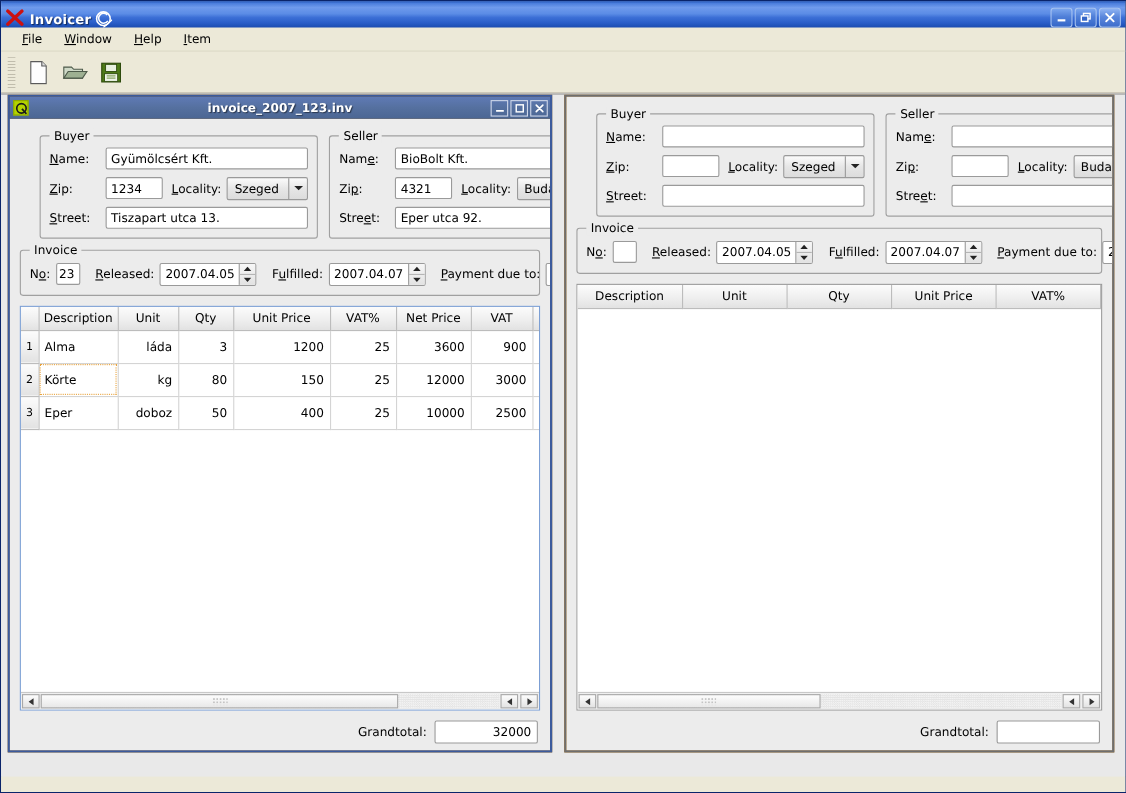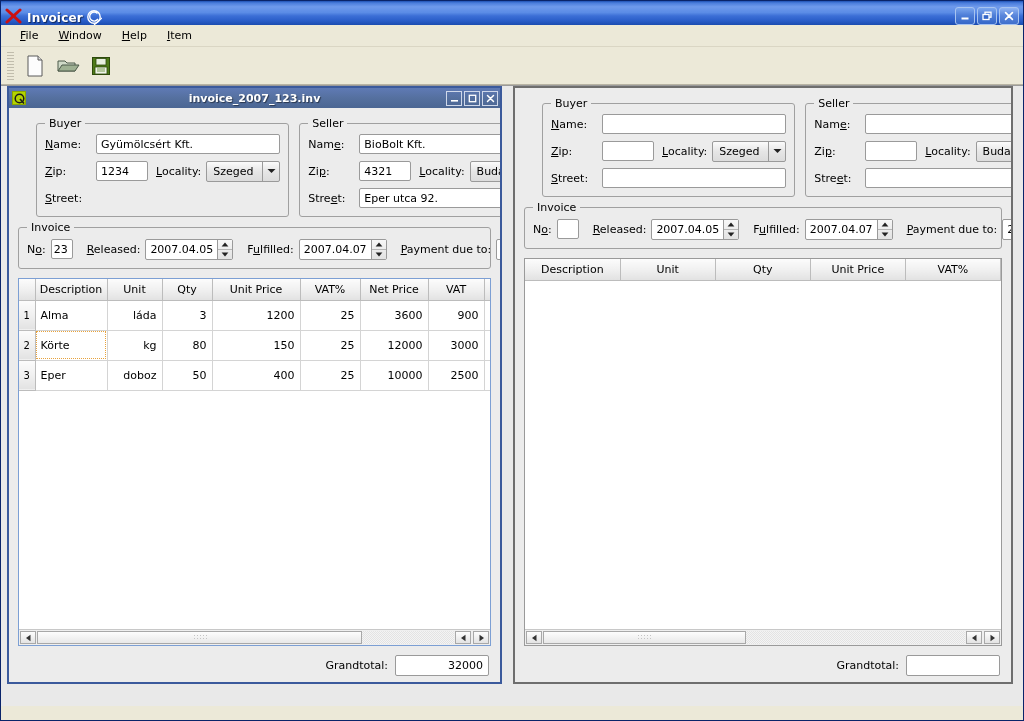--- a/index.html
+++ b/index.html
@@ -551,20 +551,21 @@
                 <span class="cb-text">Szeged</span>
                 <span class="cb-arrow">
                   <svg width="9" height="6" viewBox="0 0 9 6">
                       <path d="M0.5,1 L4.5,5 L8.5,1 Z" fill="#222"></path>
                     </svg>
                 </span>
               </div>
             </div>
             <div class="frow">
               <span class="flabel lbl-w"><u>S</u>treet:</span>
+              <div class="tinput grow">Tiszapart utca 13.</div>
             </div>
           </div>
 
           <div class="groupbox gb-seller">
             <div class="gb-title">Seller</div>
             <div class="frow">
               <span class="flabel lbl-w">Nam<u>e</u>:</span>
               <div class="tinput grow">BioBolt Kft.</div>
             </div>
             <div class="frow">

